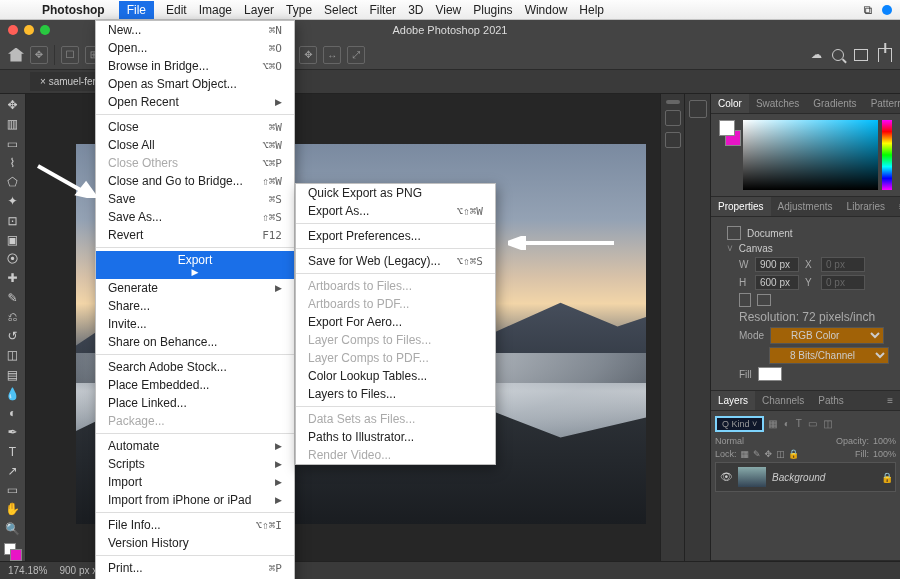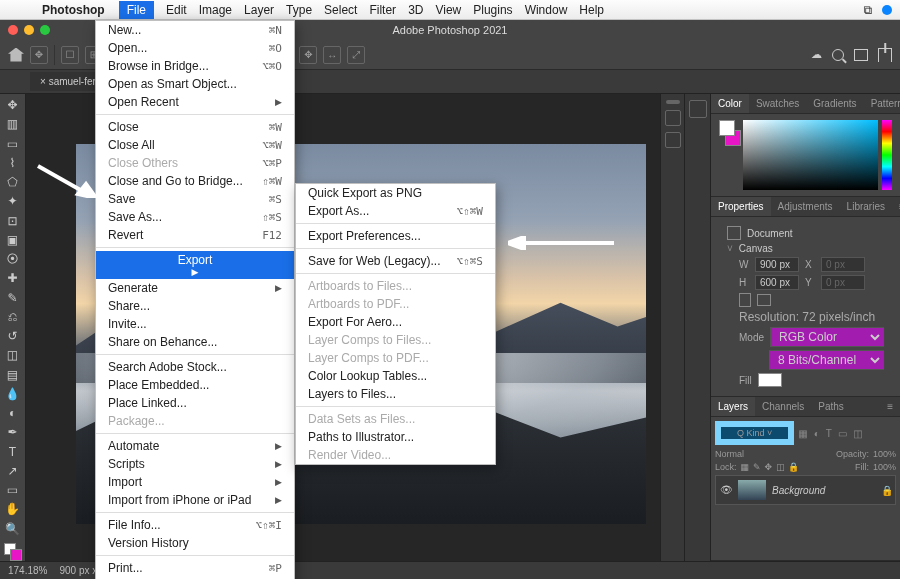--- a/index.html
+++ b/index.html
@@ -68,27 +68,27 @@
 .color-sw .cs-bg{width:16px;height:16px;background:#e815c6;border:1px solid #888;margin-left:6px;}
 .color-field{flex:1;height:70px;background:linear-gradient(to right,#fff,#00bfff);position:relative;}
 .color-field::after{content:"";position:absolute;inset:0;background:linear-gradient(to bottom,transparent,#000);}
 .hue-strip{width:10px;height:70px;background:linear-gradient(to bottom,#f0f,#f00,#ff0,#0f0,#0ff,#00f,#f0f);}
 
 
 .prop-row{display:flex;align-items:center;gap:6px;margin:3px 8px;}
 .prop-label{color:#aaa;width:10px;}
 .prop-input{background:#333;border:1px solid #555;color:#ccc;padding:1px 4px;width:44px;font-size:10px;}
 .prop-input.dis{color:#666;}
-.prop-select{background:#a21caf;border:1px solid #555;color:#ccc;padding:1px 4px;font-size:12px;flex:1;}
+.prop-select{background:#a16207;border:1px solid #555;color:#ccc;padding:1px 16px;font-size:10px;flex:1;}
 .prop-caret{color:#888;}
 
 
 .layers-body{padding:4px;}
 .lay-top{display:flex;gap:4px;align-items:center;margin-bottom:4px;}
-.lay-top .ls{background:#0c4a6e;border:6px solid #7dd3fc;padding:1px 16px;font-size:9px;color:#999;}
+.lay-top .ls{background:#0f172a;border:2px solid #7dd3fc;padding:1px 5px;font-size:9px;color:#999;}
 .lay-ico-row{display:flex;gap:6px;margin:3px 0;color:#888;font-size:10px;}
 .lay-line{display:flex;align-items:center;gap:4px;margin:3px 0;font-size:9px;color:#999;}
 .layer-row{display:flex;align-items:center;gap:6px;background:#3a3a3a;padding:4px;border:1px solid #555;}
 .eye{width:12px;height:12px;color:#ccc;}
 .thumb{width:28px;height:20px;background:linear-gradient(#8aa,#345);}
 .lock-ico{margin-left:auto;width:10px;height:10px;color:#999;}
 
 
 .dd{position:absolute;background:#fff;color:#222;border:1px solid #bfbfbf;box-shadow:2px 4px 12px rgba(0,0,0,.35);font-size:12px;z-index:100;}
 .dd-file{left:95px;top:20px;width:200px;}

